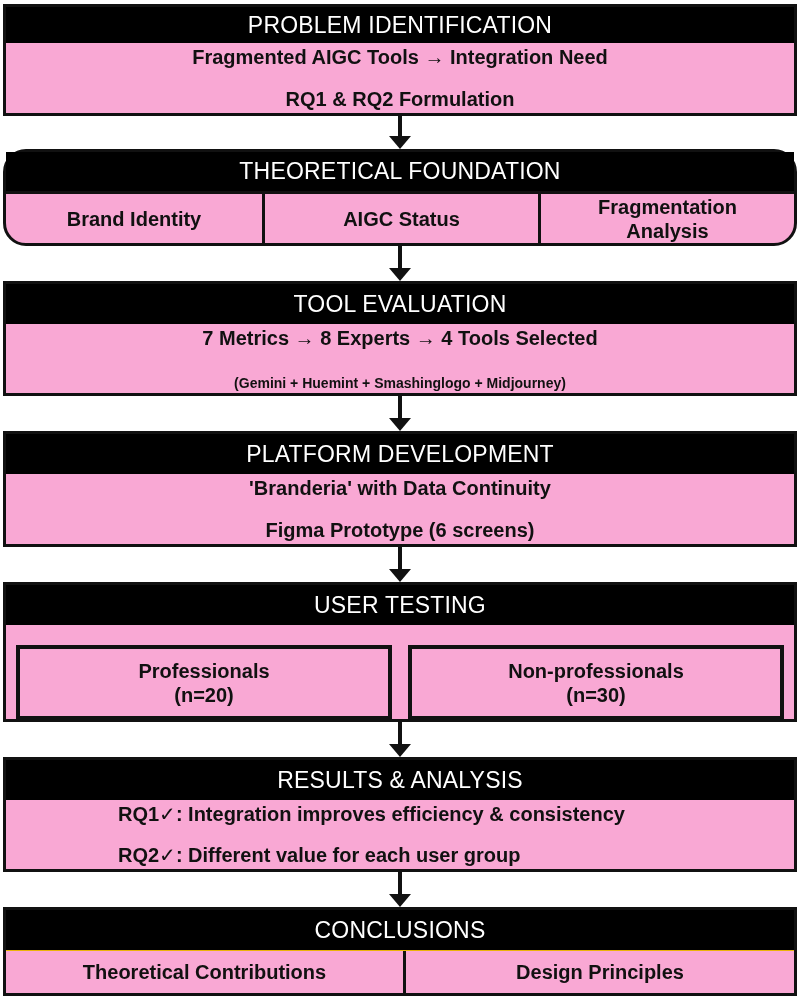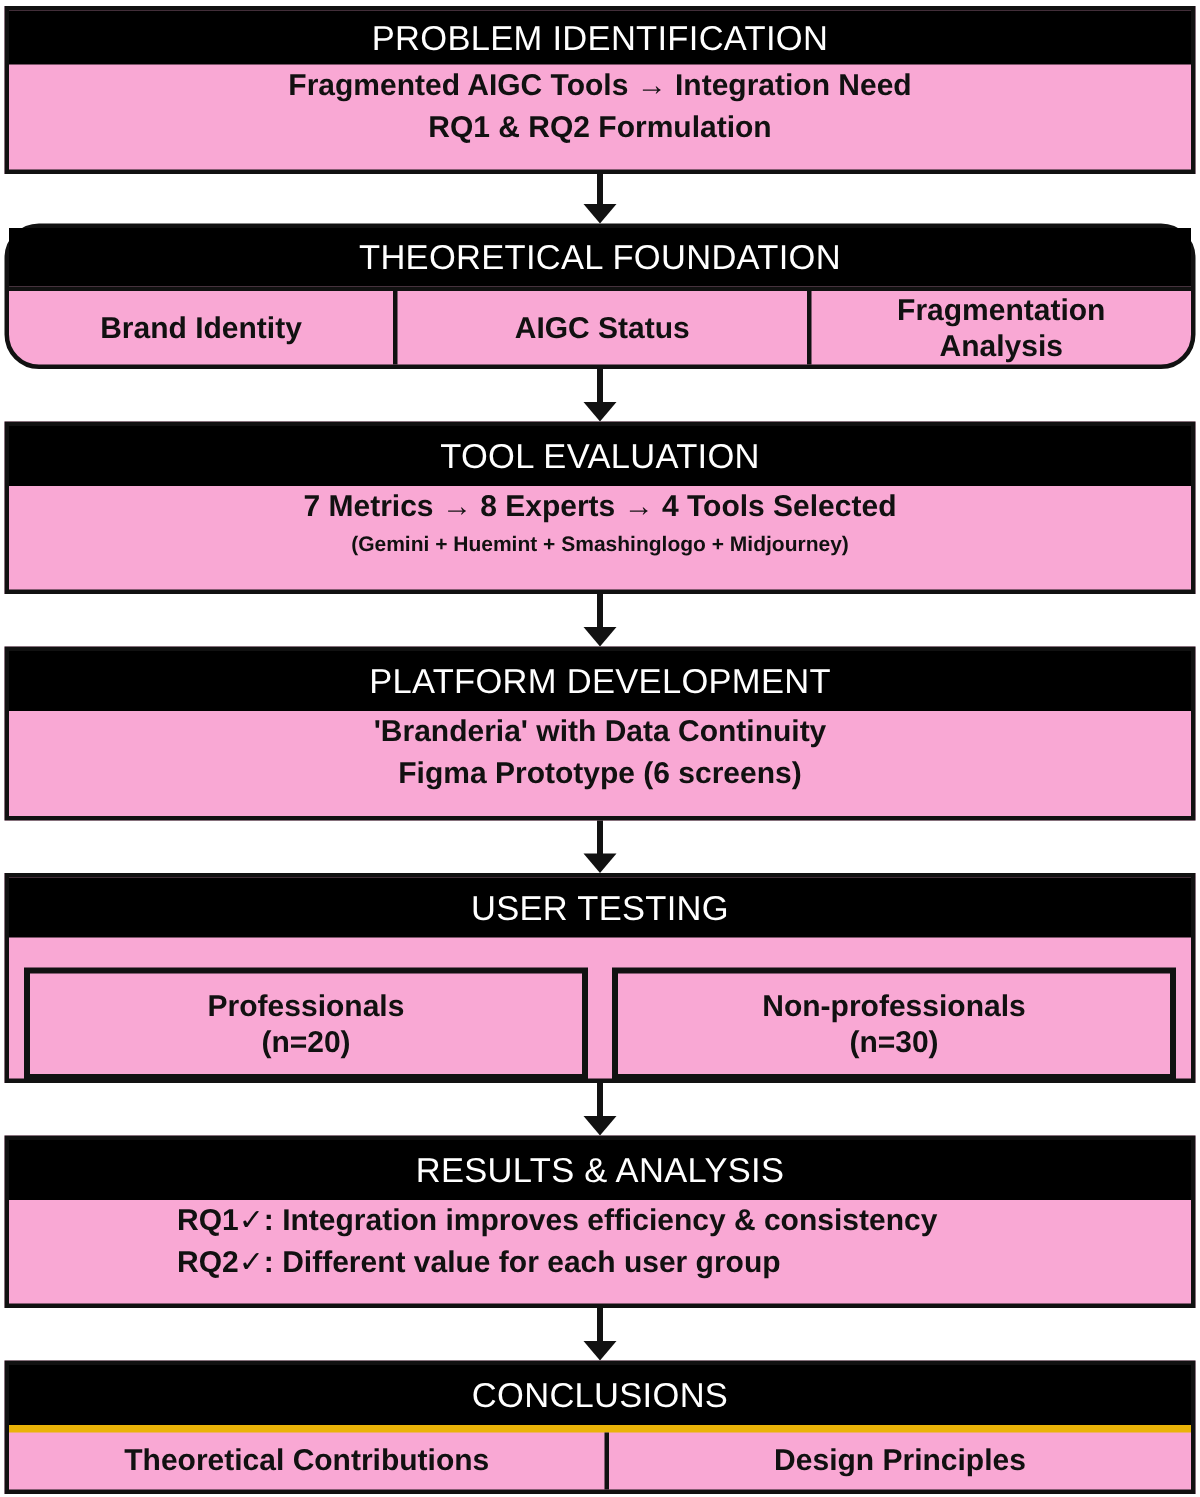--- a/index.html
+++ b/index.html
@@ -9,21 +9,21 @@
   .block {
     position: absolute; left: 3px; width: 794px;
     border: 3px solid #111; background: #f9a8d4;
   }
   .hdr {
     background: #000; color: #fff;
     font-size: 23px; letter-spacing: 0.2px;
     text-align: center; display: flex; align-items: center; justify-content: center;
   }
   .body {
-    display: flex; flex-direction: column; align-items: center; justify-content: flex-start;
+    display: flex; flex-direction: column; align-items: center; justify-content: space-between;
     font-weight: bold; font-size: 20px; line-height: 28px; text-align: center;
   }
   .small { font-size: 14px; font-weight: bold; line-height: 20px; }
   .cells { display: flex; }
   .cell {
     display: flex; align-items: center; justify-content: center; text-align: center;
     font-weight: bold; font-size: 20px; line-height: 24px; border-right: 3px solid #111;
   }
   .cell:last-child { border-right: none; }
 
@@ -126,21 +126,21 @@
     <div>RQ2✓: Different value for each user group</div>
   </div>
 </div>
 <div class="arrow" style="top:872px;height:35px;">
   <div class="shaft" style="height:24px;"></div>
     <div class="head" style="top:22px;"></div>
 </div>
 
 <div class="block" style="top:907px;height:89px;">
   <div class="hdr" style="height:40px;">CONCLUSIONS</div>
-  <div class="cells" style="height:43px;border-top:5px solid #eab308;">
+  <div class="cells" style="height:43px;border-top:1px solid #eab308;">
     <div class="cell" style="width:400px;">
         <span>Theoretical Contributions</span>
       </div>
     <div class="cell" style="flex:1;">
         <span>Design Principles</span>
       </div>
   </div>
 </div>
 
 </body></html>

